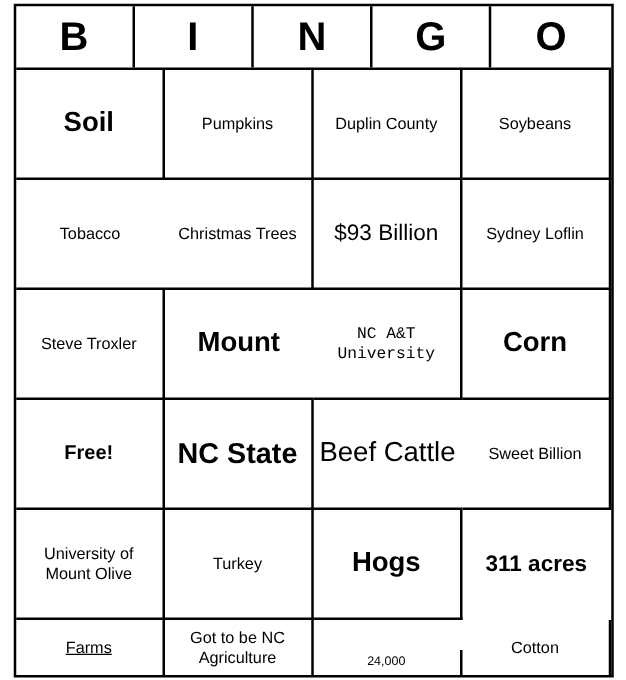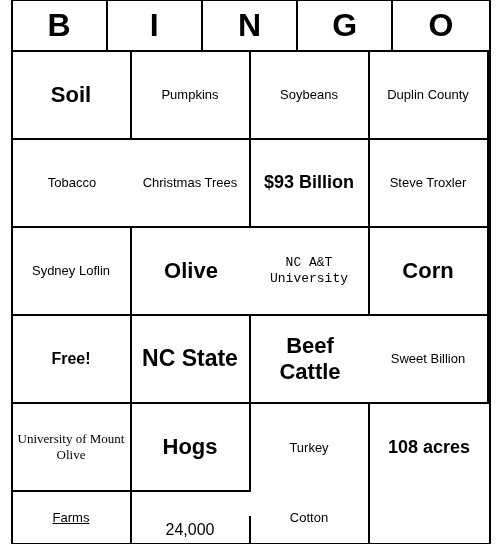--- a/index.html
+++ b/index.html
@@ -75,35 +75,36 @@
   <div class="bingo-header">
     <div class="bingo-letter">B</div>
     <div class="bingo-letter">I</div>
     <div class="bingo-letter">N</div>
     <div class="bingo-letter">G</div>
     <div class="bingo-letter">O</div>
   </div>
   <div class="bingo-grid">
   <div class="bingo-cell" style="font-size: 22px; font-weight: bold;">Soil</div>
       <div class="bingo-cell" style="font-size: 13px;">Pumpkins</div>
+      <div class="bingo-cell" style="font-size: 13px;">Duplin County</div>
       <div class="bingo-cell" style="font-size: 13px;">Soybeans</div>
-      <div class="bingo-cell" style="font-size: 13px;">Duplin County</div>
       <div class="bingo-cell" style="font-size: 13px; text-align: right;">Tobacco</div>
       <div class="bingo-cell" style="font-size: 13px;">Christmas Trees</div>
-      <div class="bingo-cell" style="font-size: 18px; font-weight: bold;">$93 Billion</div>
+      <div class="bingo-cell" style="font-size: 18px; font-weight: normal;">$93 Billion</div>
+      <div class="bingo-cell" style="font-size: 13px;">Sydney Loflin</div>
       <div class="bingo-cell" style="font-size: 13px;">Steve Troxler</div>
-      <div class="bingo-cell" style="font-size: 13px;">Sydney Loflin</div>
-      <div class="bingo-cell" style="font-size: 22px; font-weight: bold;">Olive</div>
+      <div class="bingo-cell" style="font-size: 22px; font-weight: bold;">Mount</div>
       <div class="bingo-cell" style="font-size: 13px; font-family: Liberation Mono, monospace;">NC A&amp;T University</div>
       <div class="bingo-cell" style="font-size: 22px; font-weight: bold;">Corn</div>
       <div class="bingo-cell" style="font-size: 16px; font-weight: bold;">Free!</div>
       <div class="bingo-cell" style="font-size: 23px; font-weight: bold;">NC State</div>
-      <div class="bingo-cell" style="font-size: 22px; font-weight: bold;">Beef Cattle</div>
+      <div class="bingo-cell" style="font-size: 22px; font-weight: normal;">Beef Cattle</div>
       <div class="bingo-cell" style="font-size: 13px;">Sweet Billion</div>
-      <div class="bingo-cell" style="font-size: 13px; font-family: Liberation Serif, serif;">University of Mount Olive</div>
+      <div class="bingo-cell" style="font-size: 13px;">University of Mount Olive</div>
+      <div class="bingo-cell" style="font-size: 13px;">Turkey</div>
       <div class="bingo-cell" style="font-size: 22px; font-weight: bold;">Hogs</div>
-      <div class="bingo-cell" style="font-size: 13px;">Turkey</div>
-      <div class="bingo-cell" style="font-size: 18px; font-weight: bold;">108 acres</div>
+      <div class="bingo-cell" style="font-size: 18px; font-weight: bold;">311 acres</div>
       <div class="bingo-cell" style="font-size: 13px; text-decoration: underline;">Farms</div>
-      <div class="bingo-cell" style="font-size: 16px; margin-top: 24px;">24,000</div>
+      <div class="bingo-cell" style="font-size: 13px;">Got to be NC Agriculture</div>
+      <div class="bingo-cell" style="font-size: 10px; margin-top: 24px;">24,000</div>
       <div class="bingo-cell" style="font-size: 13px;">Cotton</div>
     </div>
 </div>
 
 </body></html>

